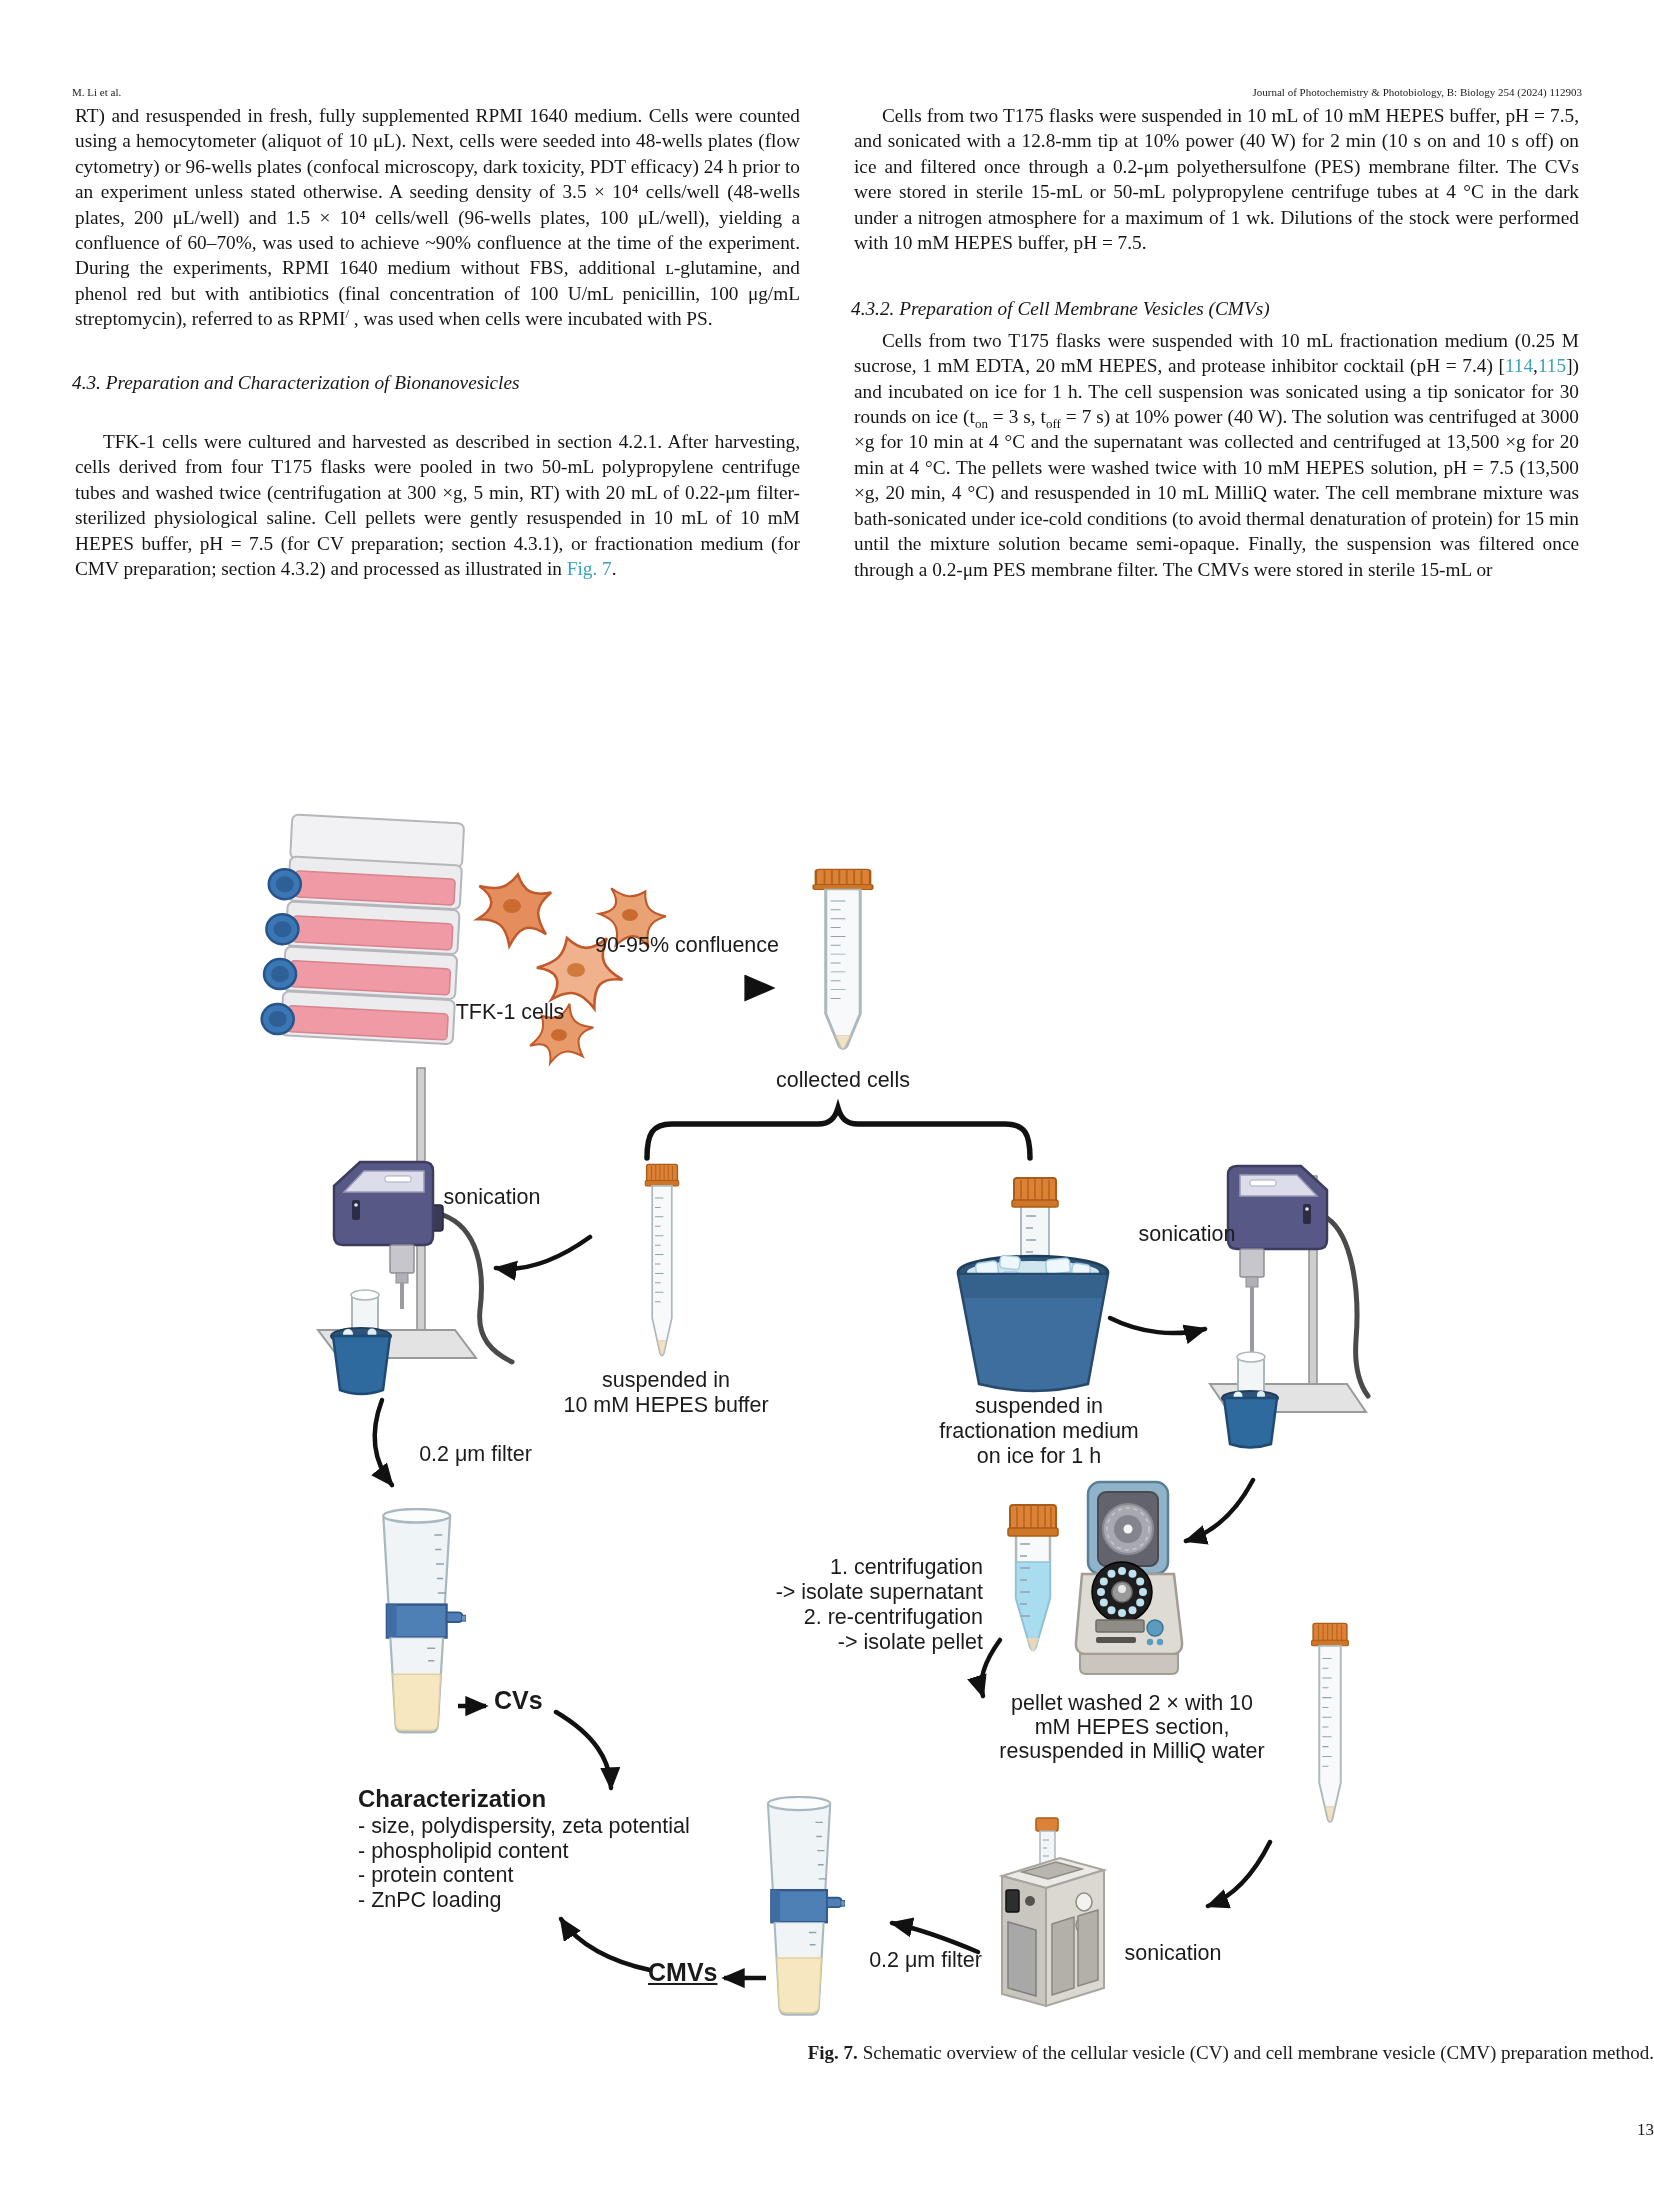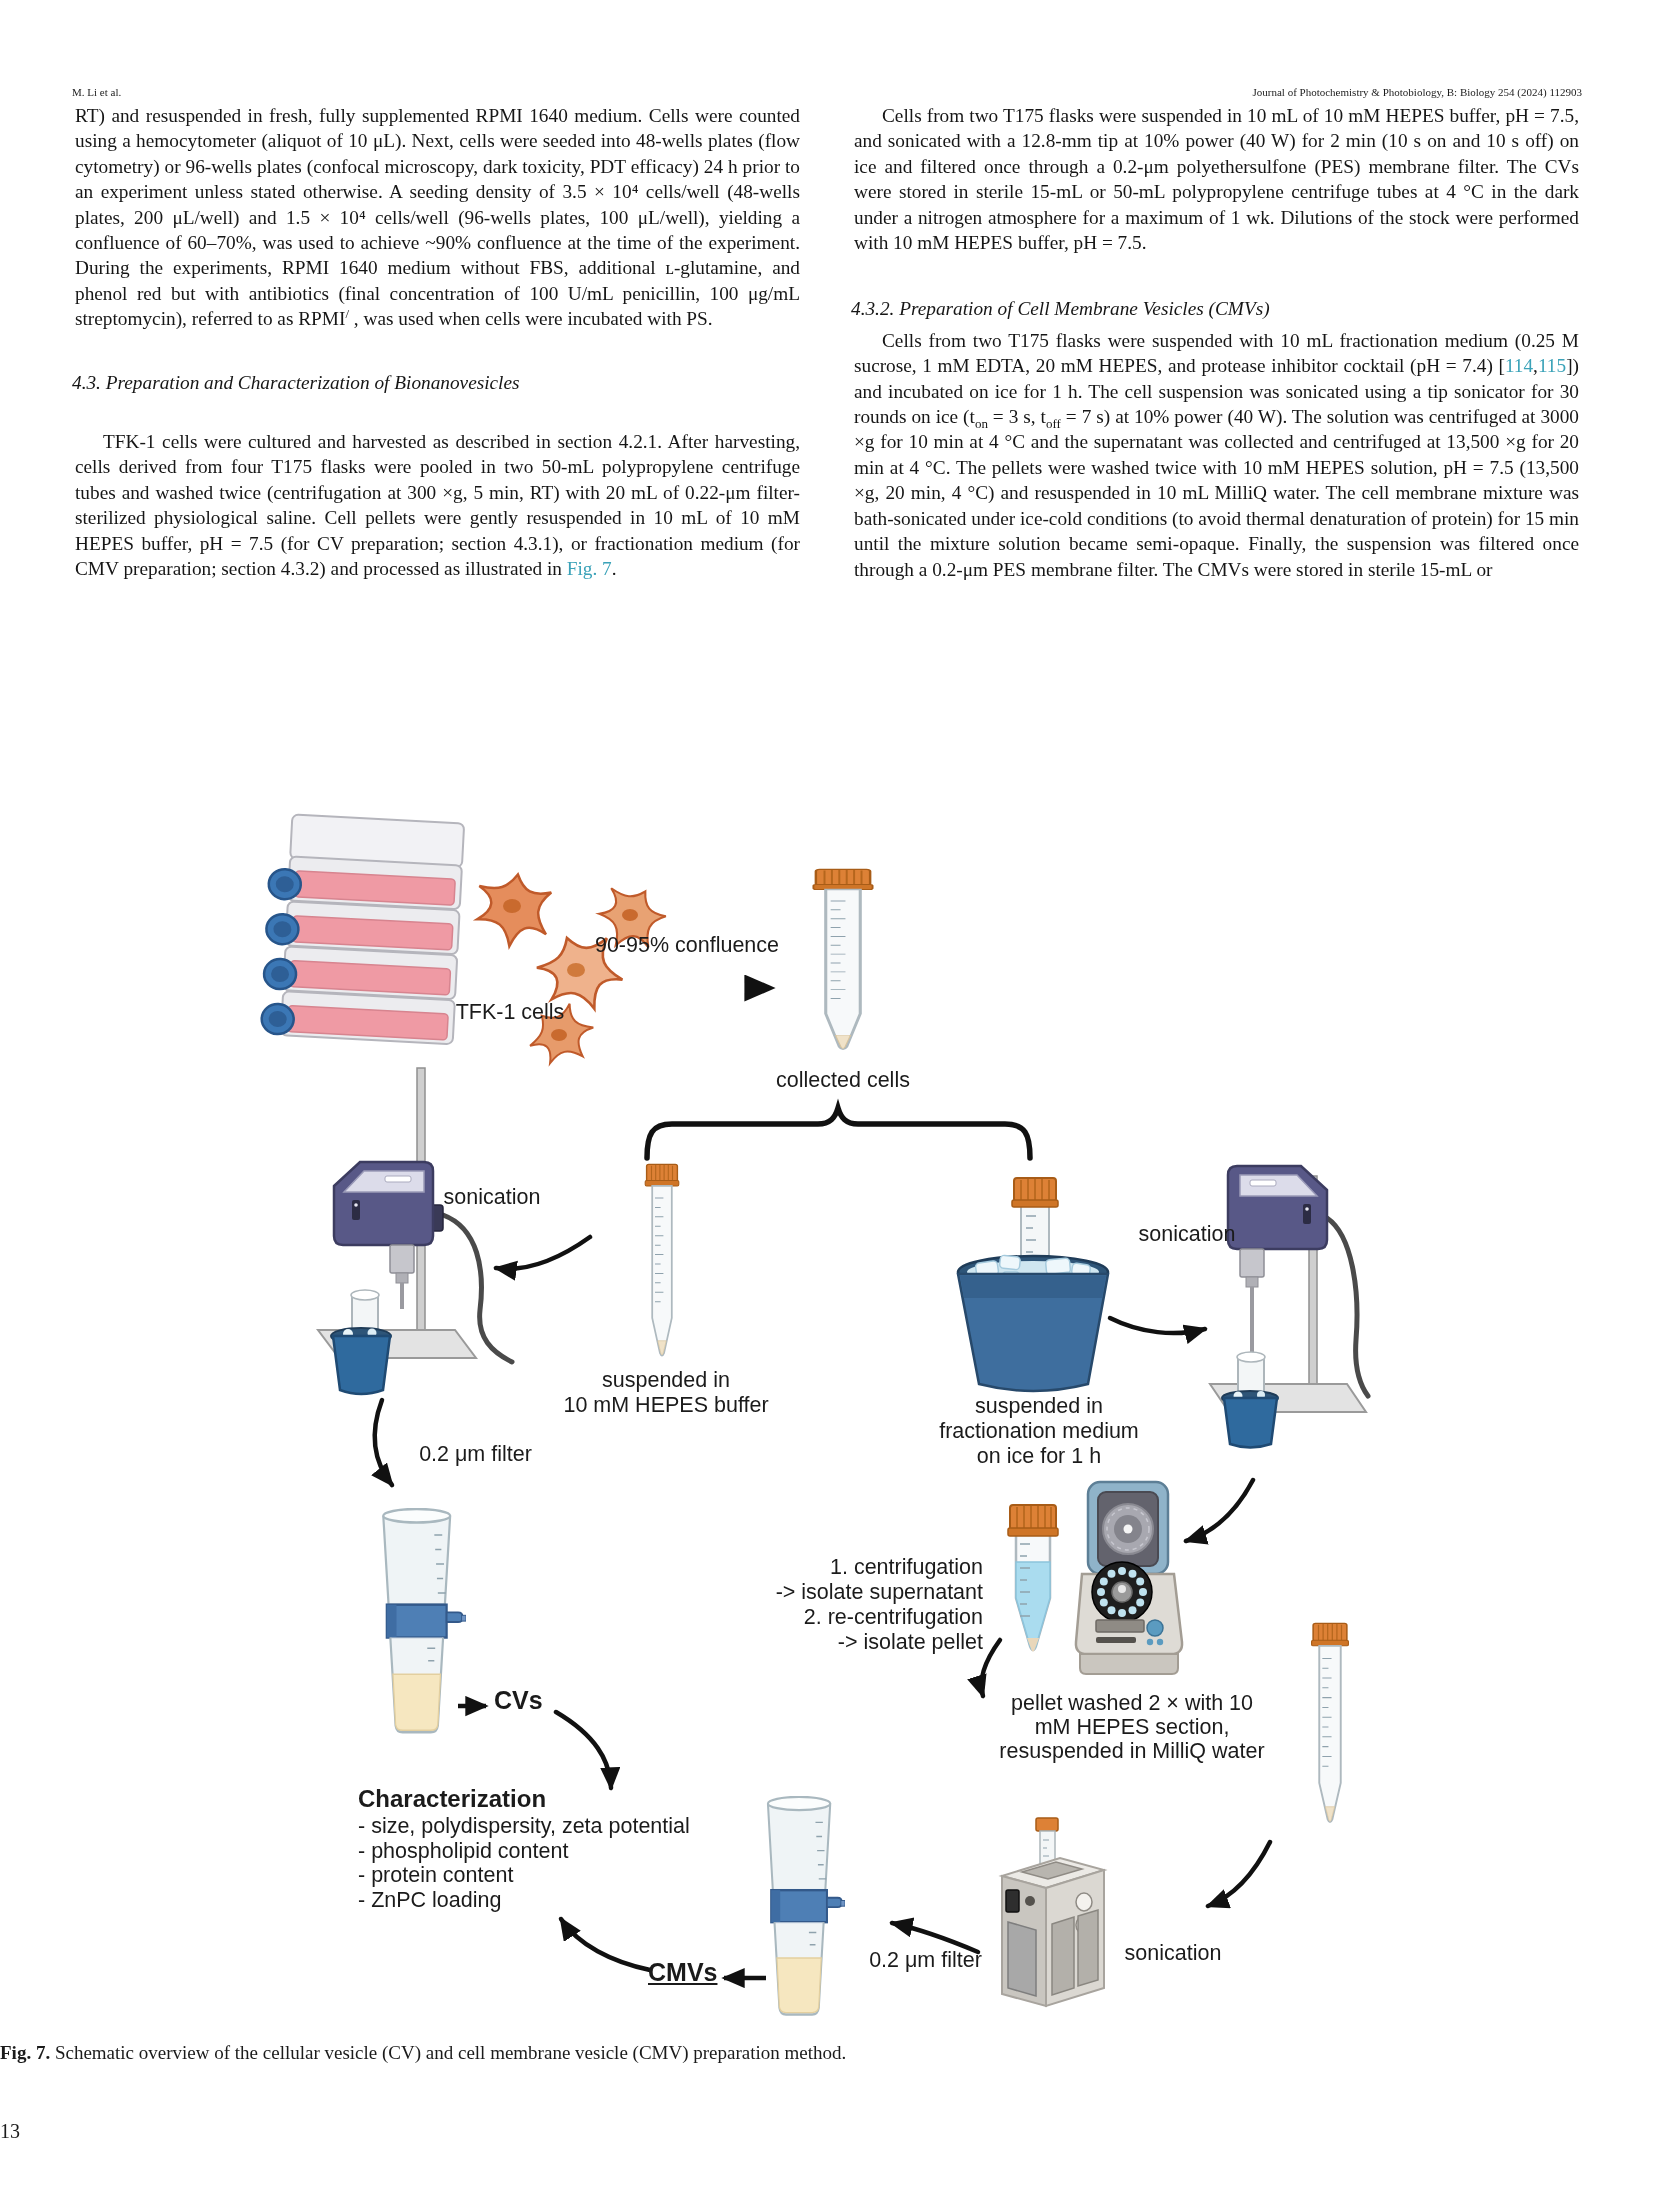--- a/index.html
+++ b/index.html
@@ -23,23 +23,23 @@
   sub{font-size:13px;line-height:0;}
   
   .figsvg{position:absolute;left:0;top:0;pointer-events:none;}
   .figlabel{position:absolute;font-family:"Liberation Sans",sans-serif;font-size:21.5px;
             line-height:25px;color:#1b1b1b;text-align:center;}
   .figlabel.bold{font-weight:bold;font-size:25px;}
   .figlabel.left{text-align:left;}
   .figlabel.right{text-align:right;}
   .char-title{font-weight:bold;font-size:24px;}
   
-  .caption{position:absolute;top:2042px;left:0;width:1654px;text-align:left;font-size:19px;color:#1b1b1b;}
+  .caption{position:absolute;top:2042px;left:0;width:1654px;text-align:right;font-size:19px;color:#1b1b1b;}
   .caption b{font-weight:bold;}
-  .folio{position:absolute;top:2120px;left:0;width:1654px;text-align:left;font-size:20px;color:#1b1b1b;}
+  .folio{position:absolute;top:2120px;left:0;width:1654px;text-align:right;font-size:17px;color:#1b1b1b;}
 </style>
 </head>
 <body>
 
 <div class="page">
 
   <div class="hdr hdr-left">M. Li et al.</div>
   <div class="hdr hdr-right">Journal of Photochemistry &amp; Photobiology, B: Biology 254 (2024) 112903</div>
 
   <div class="col col-left">

